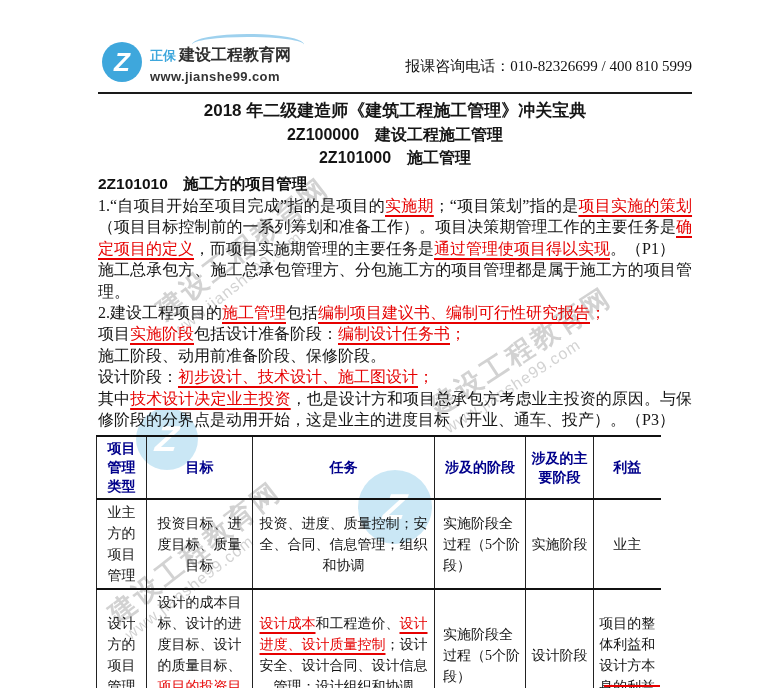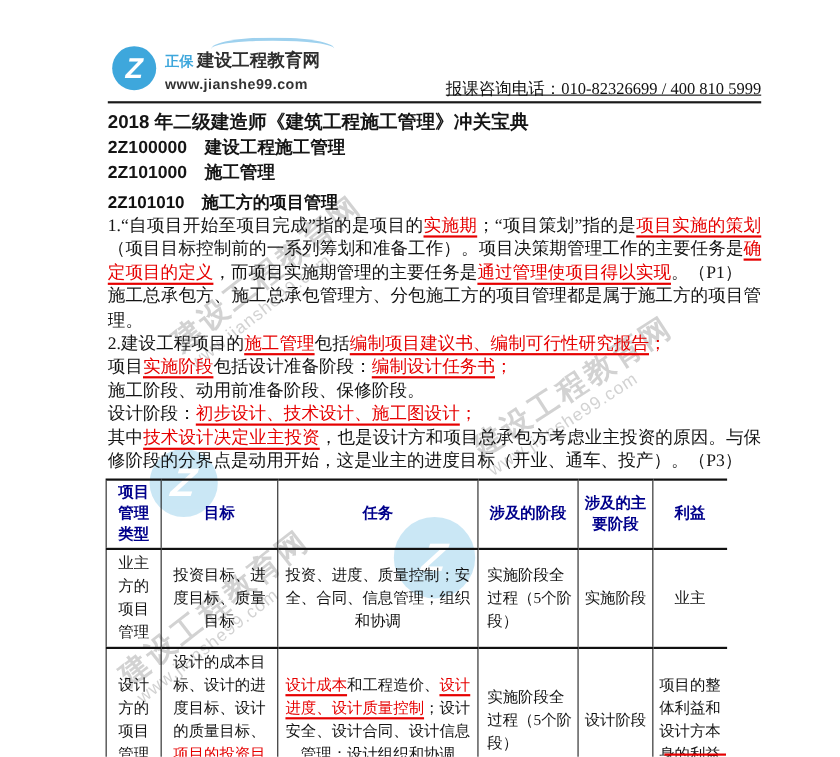--- a/index.html
+++ b/index.html
@@ -31,22 +31,22 @@
   .logo{position:absolute;left:4px;top:42px;display:flex;align-items:flex-start;}
   .logo-mark{width:40px;height:40px;border-radius:50%;background:var(--logo-blue);
     color:#fff;font:italic 700 26px/40px var(--sans);text-align:center;flex:0 0 auto;}
   .logo-text{margin-left:8px;position:relative;font-family:var(--sans);padding-top:3px;}
   .logo-arc{position:absolute;left:42px;top:-8px;width:112px;height:18px;
     border-top:3px solid #9ed1ee;border-radius:50%;}
   .brand-line{display:flex;align-items:baseline;white-space:nowrap;}
   .brand-cn{color:var(--logo-blue);font-size:13px;font-weight:700;}
   .brand-rest{color:#2e2e2e;font-size:16px;font-weight:700;margin-left:3px;}
   .logo-url{color:#333;font-size:13px;font-weight:700;margin-top:3px;letter-spacing:.4px;}
-  .phone{position:absolute;right:0;bottom:2px;font-size:15px;color:#111;white-space:nowrap;text-decoration:underline;}
-  .titles{text-align:left;font-family:var(--sans);color:#151515;margin-top:5px;}
+  .phone{position:absolute;right:0;bottom:16px;font-size:15px;color:#111;white-space:nowrap;}
+  .titles{text-align:center;font-family:var(--sans);color:#151515;margin-top:5px;}
   .title-main{font-size:17px;font-weight:700;line-height:24px;}
   .title-sub{font-size:16px;font-weight:700;line-height:23px;}
   .section-heading{font-family:var(--sans);font-weight:700;font-size:15.5px;
     margin:5px 0 0;color:#111;}
   .paragraphs p{margin:0;font-size:16px;line-height:21.4px;text-align:justify;}
   .rd{color:var(--accent-red);text-decoration:underline;
     text-decoration-color:var(--accent-red);text-decoration-thickness:1.5px;
     text-underline-offset:3.5px;text-align:right;}
   .rd.nu{text-decoration:none;}
   

